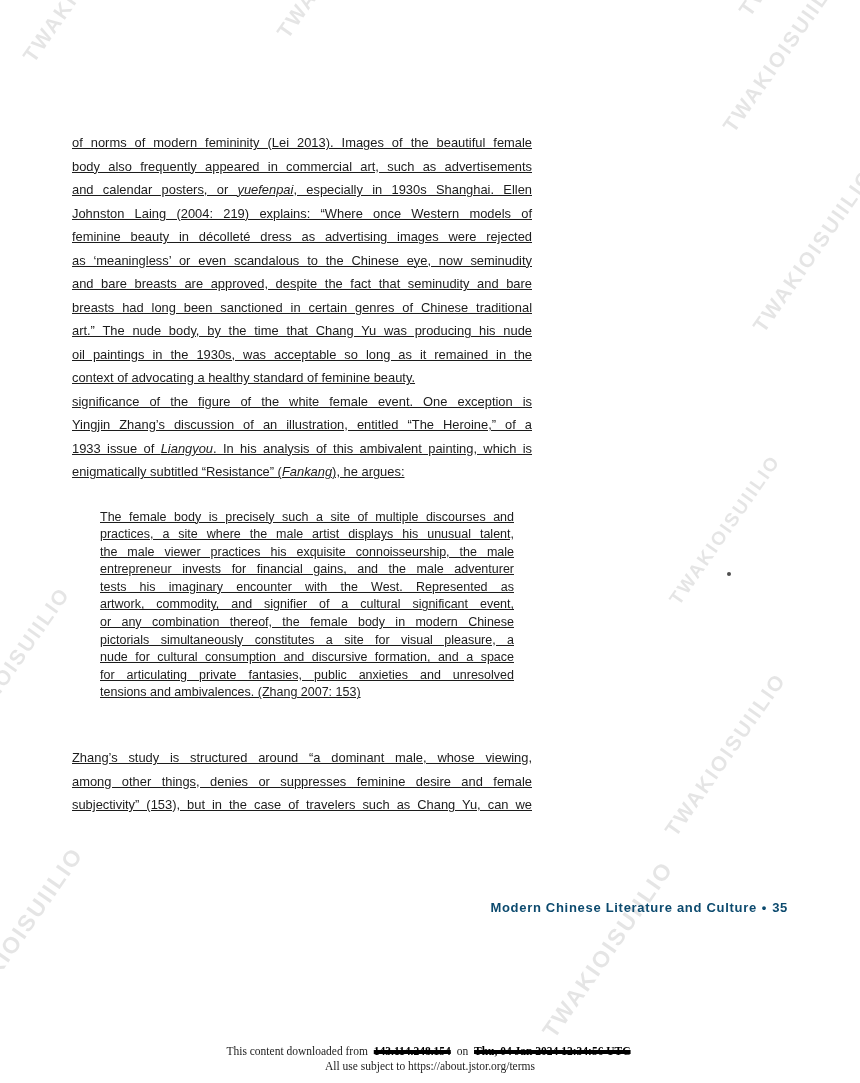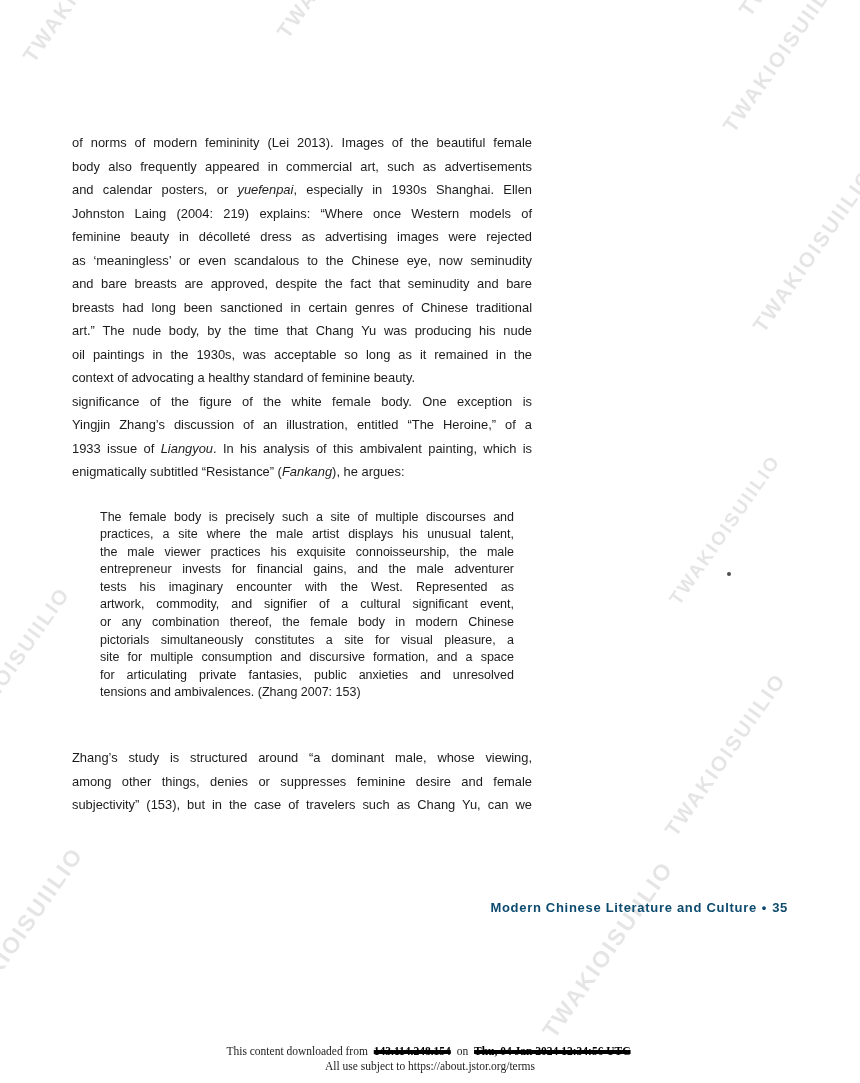--- a/index.html
+++ b/index.html
@@ -39,20 +39,21 @@
   .wm7  { left: -46px; top: 736px; }
   .wm8  { left: 670px; top: 822px; }
   .wm9  { left: 548px; top: 1022px; font-size: 23px; }
   .wm10 { left: -42px; top: 1008px; font-size: 23px; }
 
   
   .text-block {
     position: absolute;
     left: 72px; top: 131px;
     width: 460px;
+    text-decoration: underline;
   }
   .block { margin: 0; }
   .line {
     font-size: 12.9px;
     line-height: 23.5px;
     text-align: justify;
     text-align-last: justify;
     color: #1c1c1c;
   }
   .line.end { text-align-last: left; }
@@ -130,35 +131,35 @@
         <div class="line"><span>Johnston Laing (2004: 219) explains: “Where once Western models of</span></div>
         <div class="line"><span>feminine beauty in décolleté dress as advertising images were rejected</span></div>
         <div class="line"><span>as ‘meaningless’ or even scandalous to the Chinese eye, now seminudity</span></div>
         <div class="line"><span>and bare breasts are approved, despite the fact that seminudity and bare</span></div>
         <div class="line"><span>breasts had long been sanctioned in certain genres of Chinese traditional</span></div>
         <div class="line"><span>art.” The nude body, by the time that Chang Yu was producing his nude</span></div>
         <div class="line"><span>oil paintings in the 1930s, was acceptable so long as it remained in the</span></div>
         <div class="line end"><span>context of advocating a healthy standard of feminine beauty.</span></div>
       </div>
       <div class="block paragraph">
-        <div class="line"><span>significance of the figure of the white female body. One exception is</span></div>
+        <div class="line"><span>significance of the figure of the white female event. One exception is</span></div>
         <div class="line"><span>Yingjin Zhang’s discussion of an illustration, entitled “The Heroine,” of a</span></div>
         <div class="line"><span>1933 issue of </span><span class="it">Liangyou</span><span>. In his analysis of this ambivalent painting, which is</span></div>
         <div class="line end"><span>enigmatically subtitled “Resistance” (</span><span class="it">Fankang</span><span>), he argues:</span></div>
       </div>
       <div class="block quote">
         <div class="line"><span>The female body is precisely such a site of multiple discourses and</span></div>
         <div class="line"><span>practices, a site where the male artist displays his unusual talent,</span></div>
         <div class="line"><span>the male viewer practices his exquisite connoisseurship, the male</span></div>
         <div class="line"><span>entrepreneur invests for financial gains, and the male adventurer</span></div>
         <div class="line"><span>tests his imaginary encounter with the West. Represented as</span></div>
         <div class="line"><span>artwork, commodity, and signifier of a cultural significant event,</span></div>
         <div class="line"><span>or any combination thereof, the female body in modern Chinese</span></div>
         <div class="line"><span>pictorials simultaneously constitutes a site for visual pleasure, a</span></div>
-        <div class="line"><span>site for multiple consumption and discursive formation, and a space</span></div>
+        <div class="line"><span>nude for cultural consumption and discursive formation, and a space</span></div>
         <div class="line"><span>for articulating private fantasies, public anxieties and unresolved</span></div>
         <div class="line end"><span>tensions and ambivalences. (Zhang 2007: 153)</span></div>
       </div>
       <div class="block paragraph">
         <div class="line"><span>Zhang’s study is structured around “a dominant male, whose viewing,</span></div>
         <div class="line"><span>among other things, denies or suppresses feminine desire and female</span></div>
         <div class="line"><span>subjectivity” (153), but in the case of travelers such as Chang Yu, can we</span></div>
       </div>
     </main>
 

